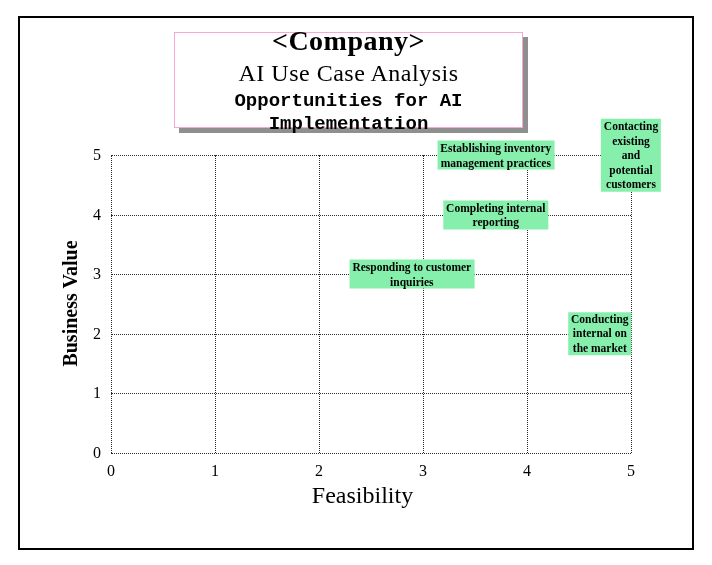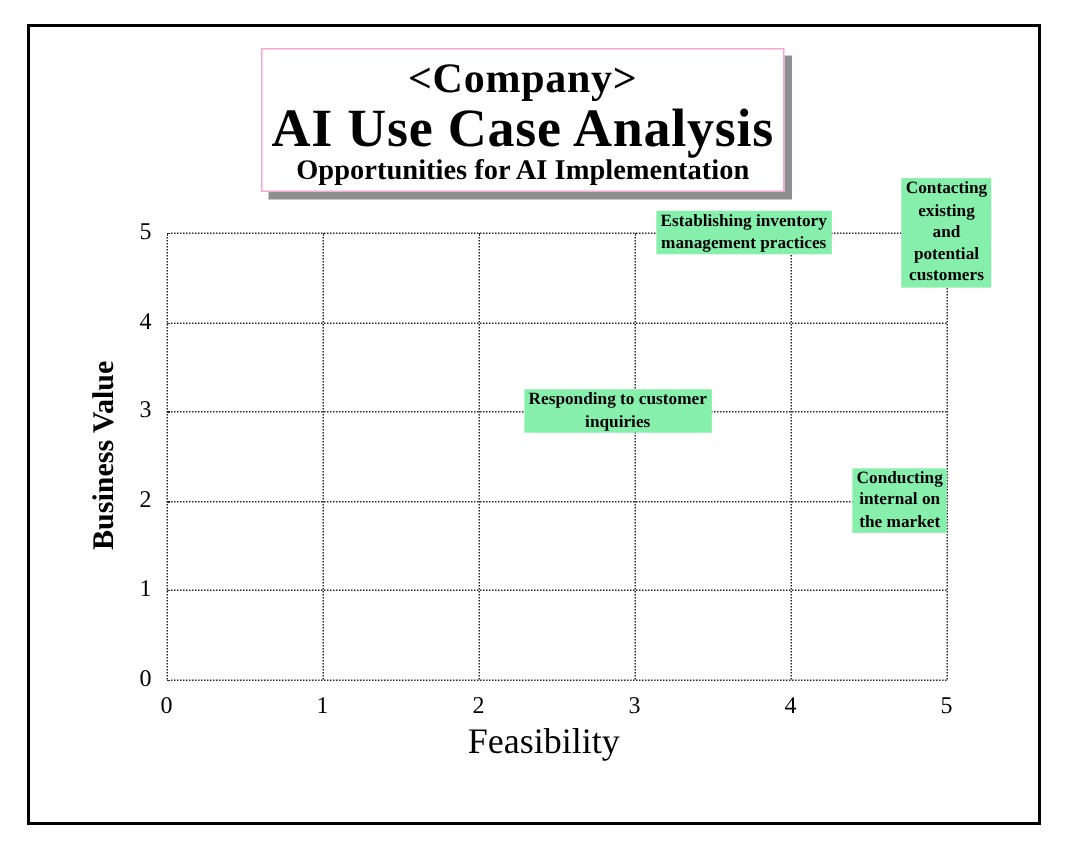--- a/index.html
+++ b/index.html
@@ -27,22 +27,22 @@
     box-sizing: border-box;
     background: #ffffff;
     box-shadow: 5px 5px 0 #8f8f8f;
     display: flex;
     flex-direction: column;
     align-items: center;
     justify-content: center;
     text-align: center;
   }
   .title-line-1 { font-size: 28px; font-weight: bold; line-height: 33px; letter-spacing: 0.5px; }
-  .title-line-2 { font-size: 36px; font-weight: bold; line-height: 33px; letter-spacing: 0.5px; }
-  .title-line-3 { font-size: 19px; font-weight: bold; line-height: 23px; }
+  .title-line-2 { font-size: 24px; font-weight: normal; line-height: 33px; letter-spacing: 0.5px; }
+  .title-line-3 { font-size: 19px; font-weight: bold; line-height: 23px; font-family: Liberation Mono, monospace; }
   .plot-area {
     position: absolute;
     left: 111px; top: 155px;
     width: 520px; height: 298px;
   }
   .gridline-v {
     position: absolute;
     top: 0; bottom: 0; width: 0;
     border-left: 1px dotted #2a2a2a;
   }
@@ -121,20 +121,22 @@
       <div class="gridline-h" style="top: 100%;"></div>
       <div class="gridline-h" style="top: 80%;"></div>
       <div class="gridline-h" style="top: 60%;"></div>
       <div class="gridline-h" style="top: 40%;"></div>
       <div class="gridline-h" style="top: 20%;"></div>
       <div class="gridline-h" style="top: 0%;"></div>
       <div class="point-label" style="left: 74%; top: 0%;">Establishing inventory
 management practices</div>
       <div class="point-label" style="left: 100%; top: 0%;">Contacting existing and
 potential customers</div>
+      <div class="point-label" style="left: 74%; top: 20%;">Completing internal
+reporting</div>
       <div class="point-label" style="left: 54%; top: 40%; margin-left: 20px;">Responding to customer
 inquiries</div>
       <div class="point-label" style="left: 94%; top: 60%;">Conducting internal on
 the market</div>
     </div>
 
   <div class="x-axis-title">Feasibility</div>
 <div class="x-tick-label" style="left: 111px;">0</div>
     <div class="x-tick-label" style="left: 215px;">1</div>
     <div class="x-tick-label" style="left: 319px;">2</div>

